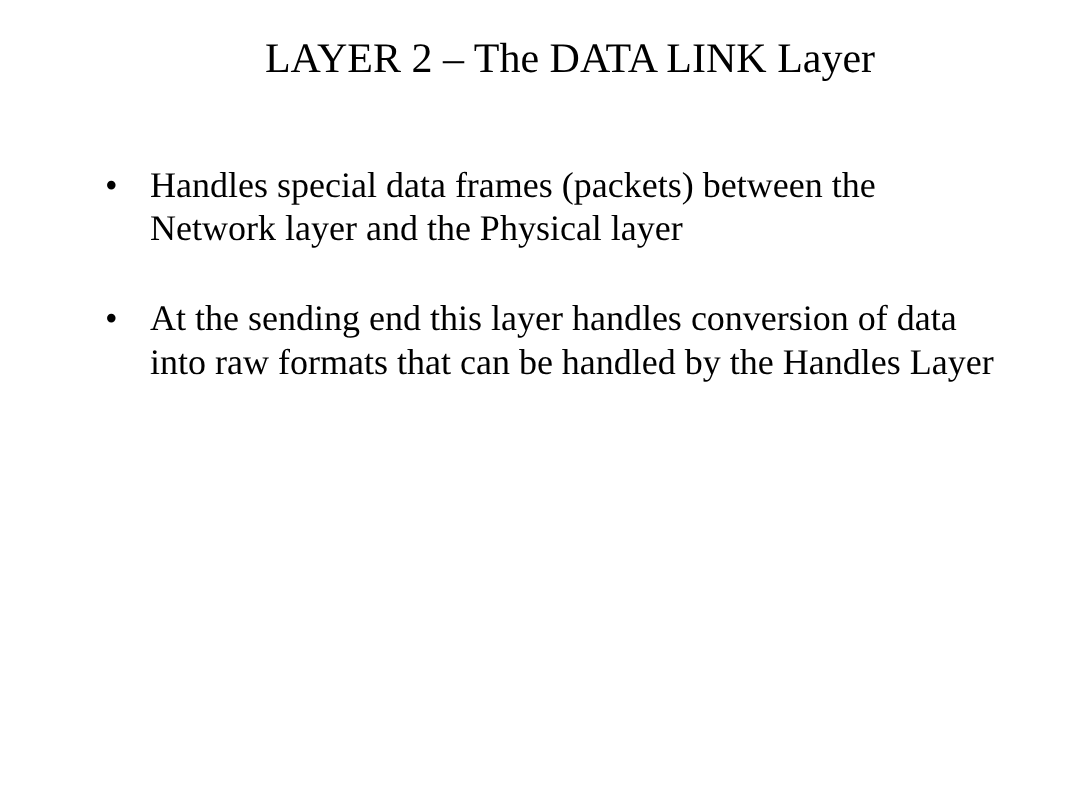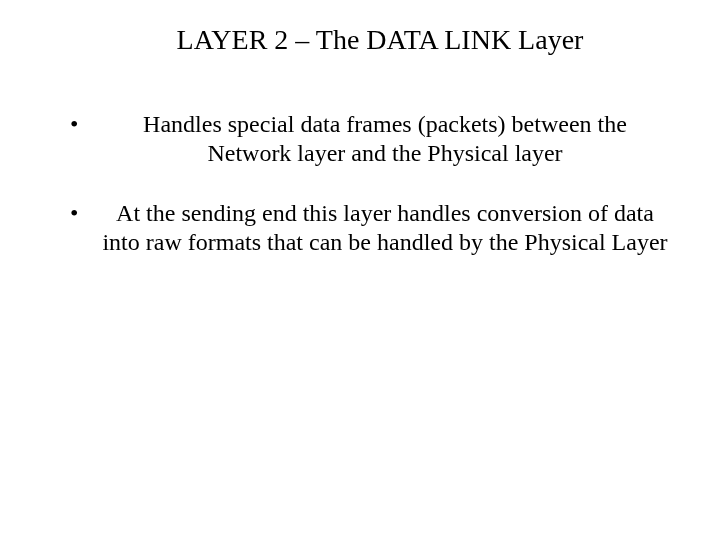--- a/index.html
+++ b/index.html
@@ -28,32 +28,31 @@
     list-style: none;
     margin: 0;
     padding: 0 10px 0 30px;
   }
   ul.bullets > li {
     position: relative;
     font-size: 24px;
     line-height: 1.22;
     margin-bottom: 30px;
     padding-left: 30px;
-    text-align: center;
   }
   ul.bullets > li::before {
     content: "•";
     position: absolute;
     left: 0;
     top: 0;
     font-size: 24px;
   }
 </style>
 </head>
 <body>
 
 <div class="slide">
   <h1 class="title">LAYER 2 – The DATA LINK Layer</h1>
   <ul class="bullets">
     <li>Handles special data frames (packets) between the Network layer and the Physical layer</li>
-    <li>At the sending end this layer handles conversion of data into raw formats that can be handled by the Physical Layer</li>
+    <li>At the sending end this layer handles conversion of data into raw formats that can be handled by the Handles Layer</li>
   </ul>
 </div>
 
 </body></html>

